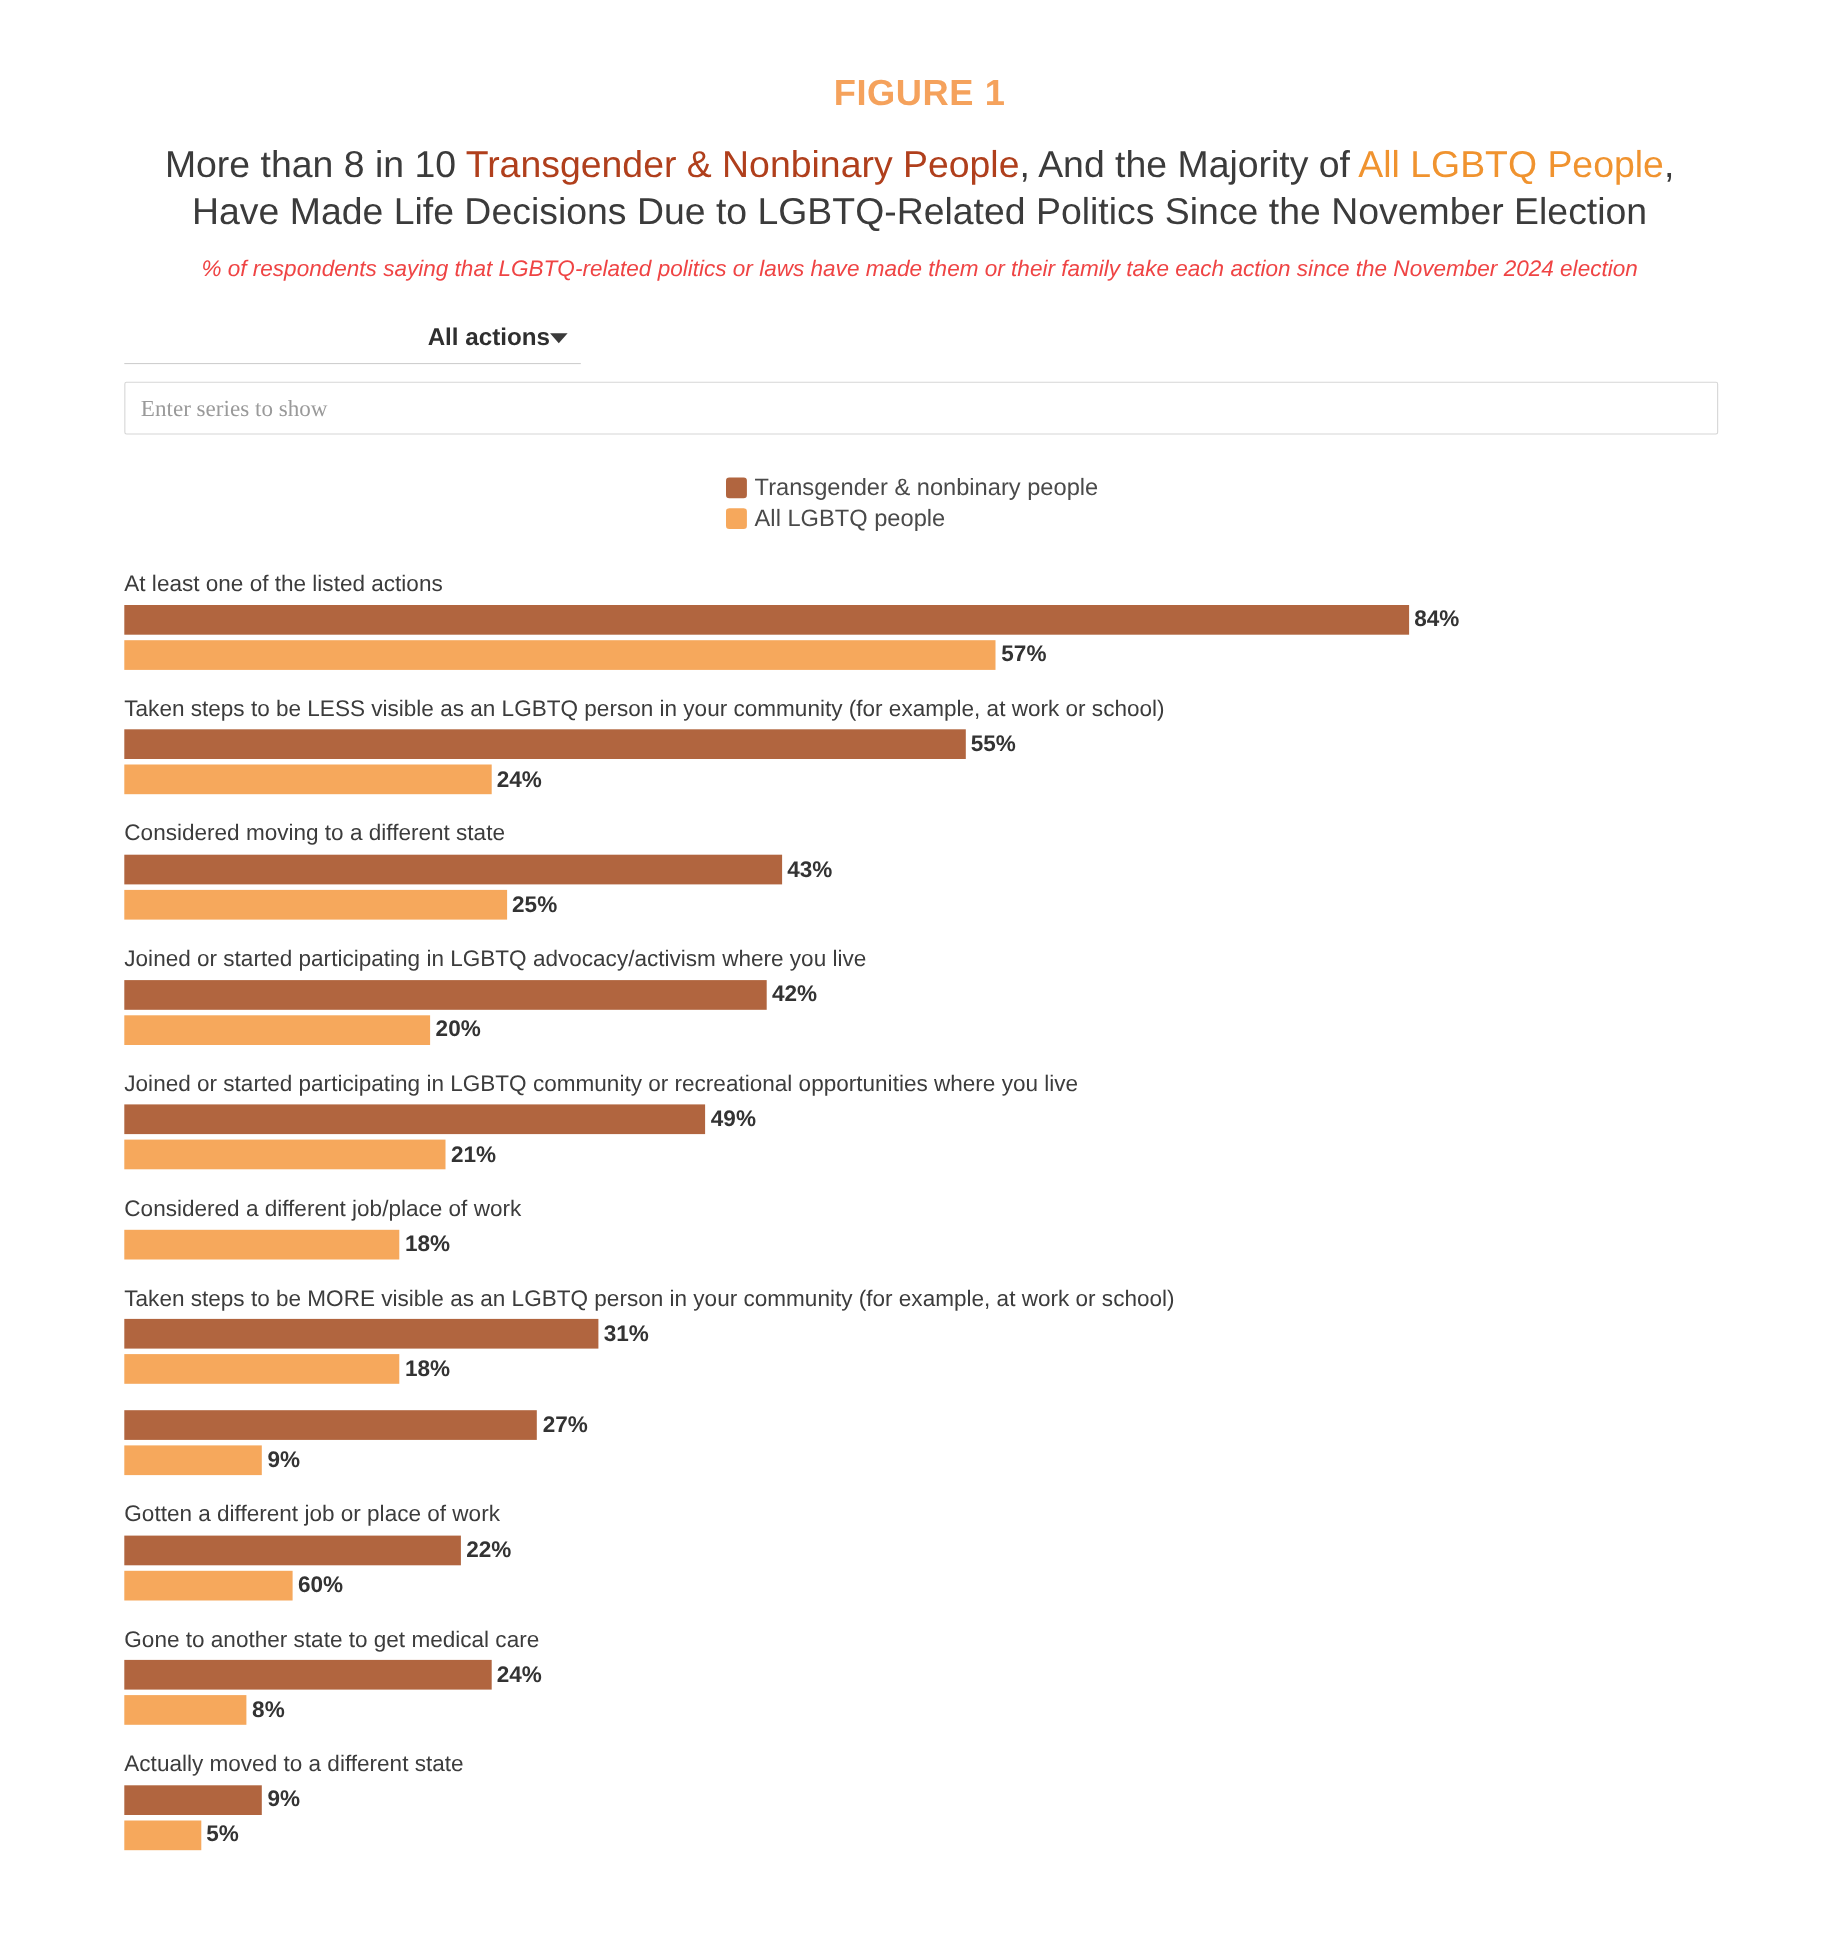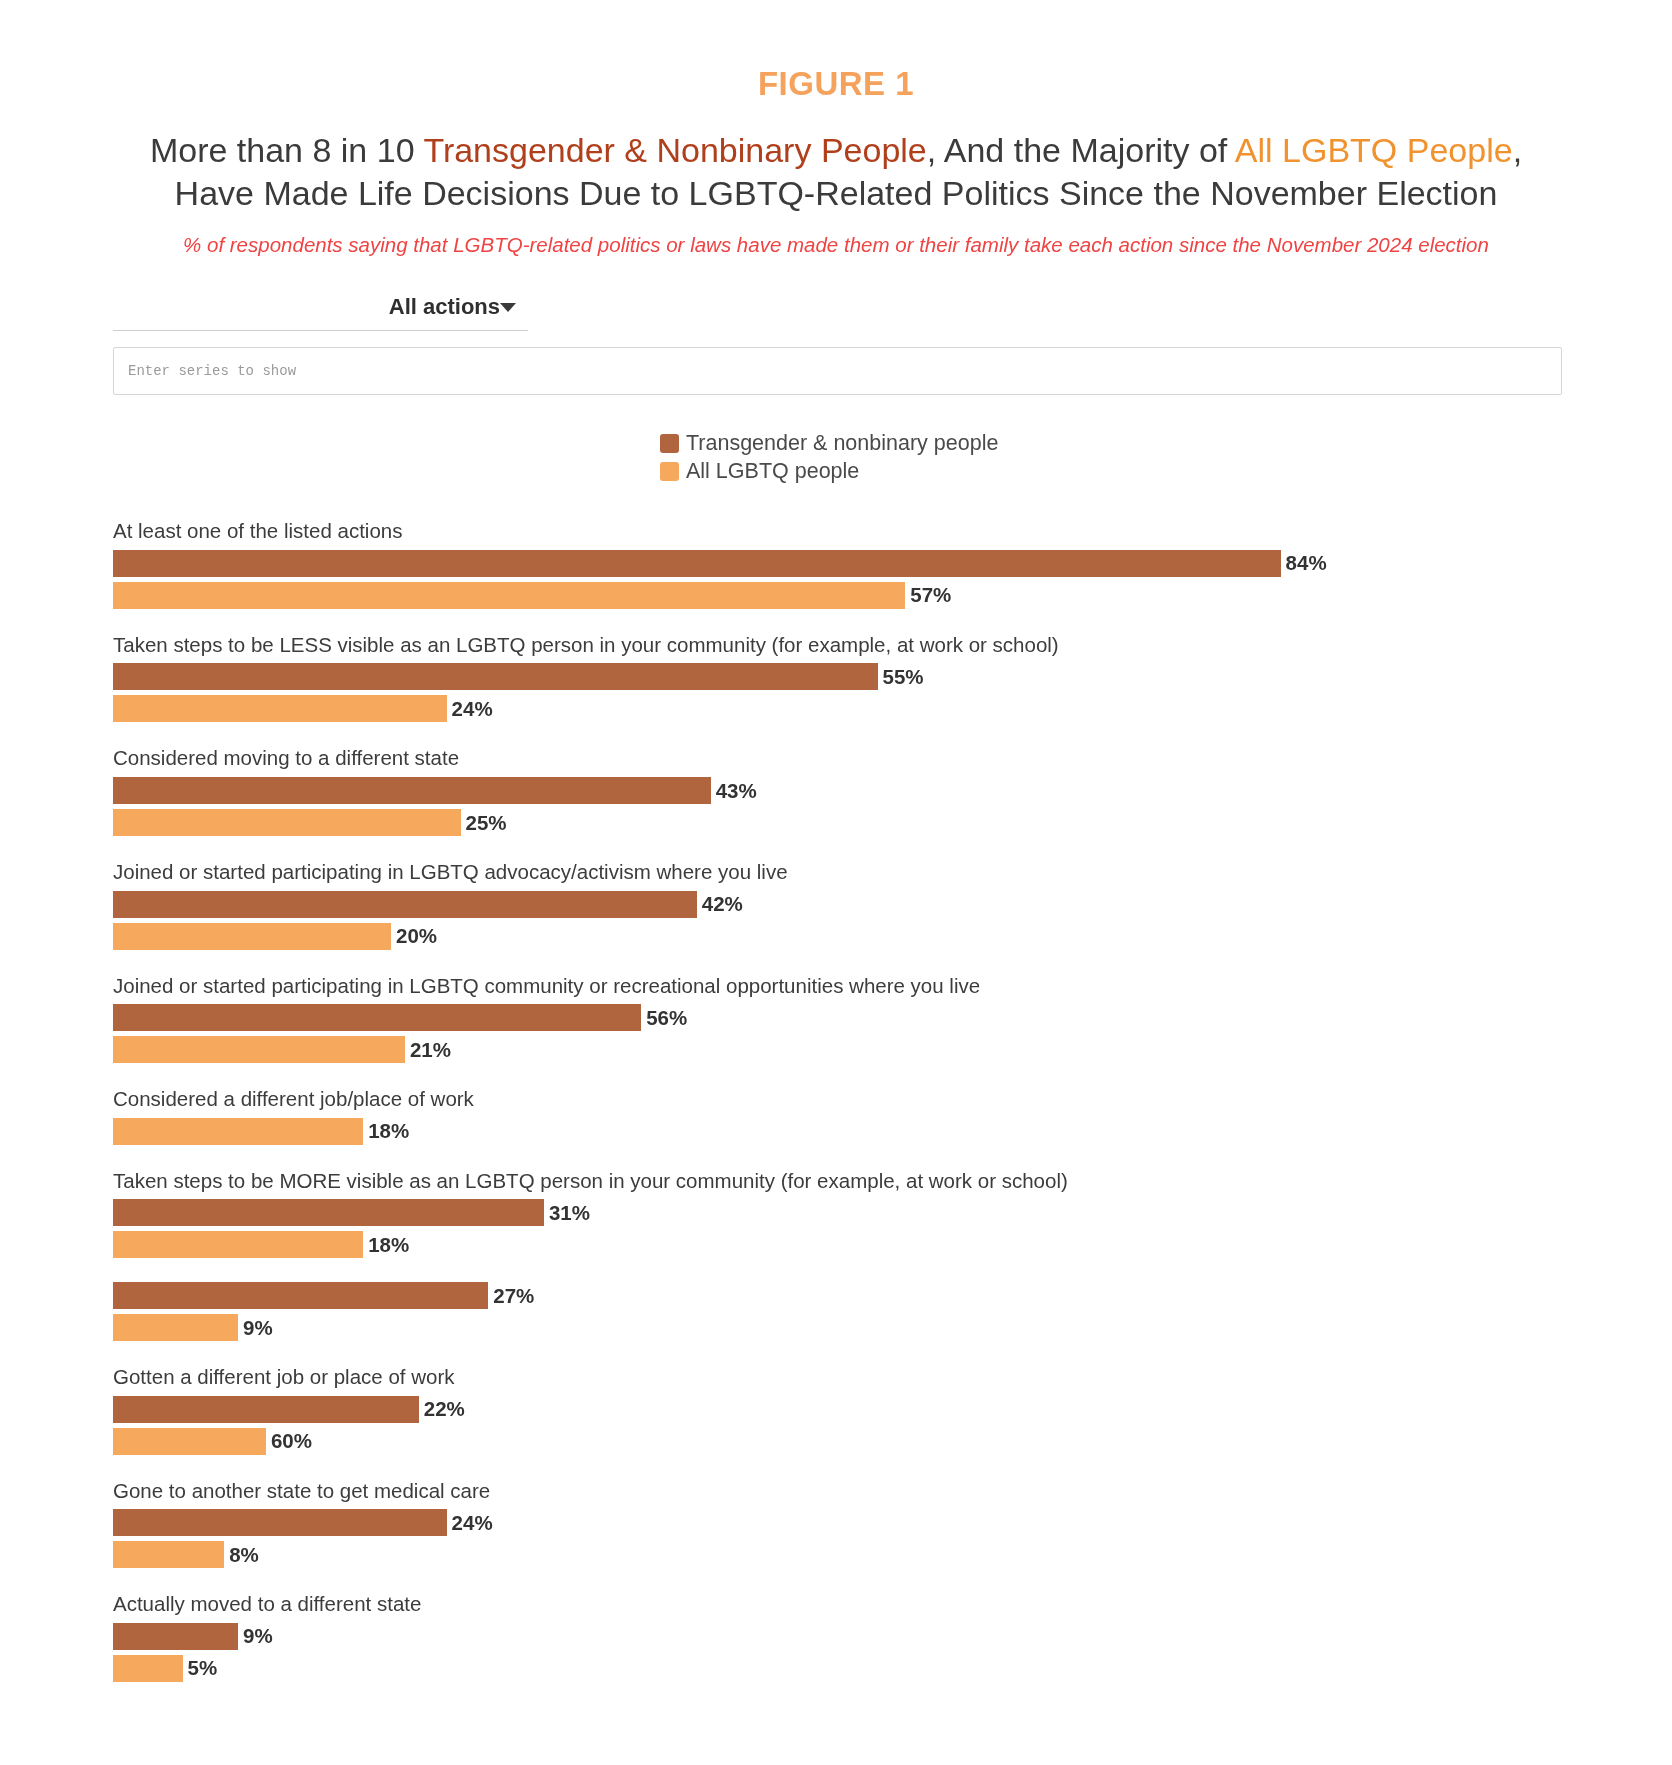--- a/index.html
+++ b/index.html
@@ -79,25 +79,25 @@
     border-top:9px solid #3a3a3a;
     margin-right:6px;
   }
   .series-input{
     margin-top:16px;
     width:100%;
     height:48px;
     border:1px solid #d6d6d6;
     border-radius:2px;
     box-sizing:border-box;
-    font-size:14px;
+    font-size:21px;
     color:#8a8a8a;
     padding:16px 14px;
     background:#fff;
-    font-family:Liberation Mono, monospace;
+    font-family:Liberation Serif, serif;
   }
   .series-input::placeholder{color:#9a9a9a;}
 
   
   .legend{
     margin:36px 0 0 0;
     display:flex;
     flex-direction:column;
     align-items:flex-start;
     padding-left:660px;
@@ -226,21 +226,21 @@
         </div>
         <div class="bar-row">
           <div class="bar all" title="All LGBTQ people: 20%" style="width: 278px;"></div>
           <span class="bar-value">20%</span>
         </div>
       </div>
       <div class="group">
         <div class="cat-label">Joined or started participating in LGBTQ community or recreational opportunities where you live</div>
         <div class="bar-row">
           <div class="bar trans" title="Transgender &amp; nonbinary people: 38%" style="width: 528.2px;"></div>
-          <span class="bar-value">56%</span>
+          <span class="bar-value">49%</span>
         </div>
         <div class="bar-row">
           <div class="bar all" title="All LGBTQ people: 21%" style="width: 291.9px;"></div>
           <span class="bar-value">21%</span>
         </div>
       </div>
       <div class="group">
         <div class="cat-label">Considered a different job/place of work</div>
         <div class="bar-row">
           <div class="bar all" title="All LGBTQ people: 18%" style="width: 250.2px;"></div>

